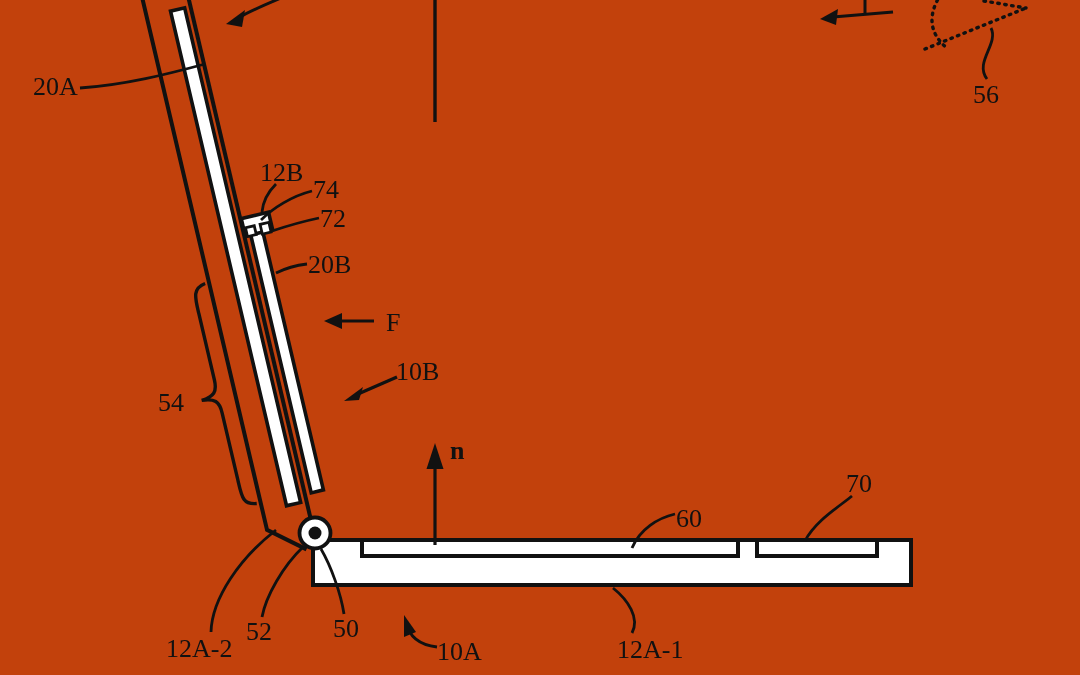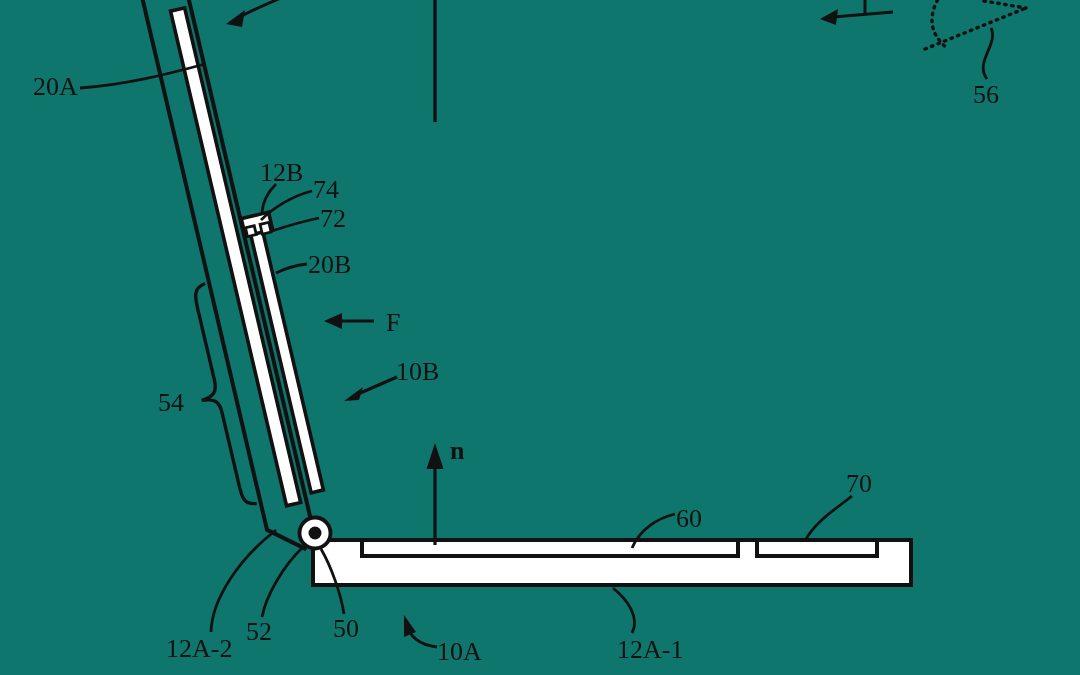--- a/index.html
+++ b/index.html
@@ -1,16 +1,16 @@
 <!DOCTYPE html>
 <html><head>
 <meta charset="utf-8">
 <style>
   html,body{margin:0;padding:0;background:#fff;}
-  #stage{position:relative;width:1080px;height:675px;background:#0f766e;overflow:hidden;
+  #stage{position:relative;width:1080px;height:675px;background:#c2410c;overflow:hidden;
          font-family:"Liberation Serif", serif;}
   svg{position:absolute;left:0;top:0;}
   svg text{fill:#111;font-family:"Liberation Serif", serif;font-size:26px;}
   .lbl-n{font-weight:bold;}
 </style>
 </head>
 <body>
 
 <div id="stage">
 <svg width="1080" height="675" viewBox="0 0 1080 675">

